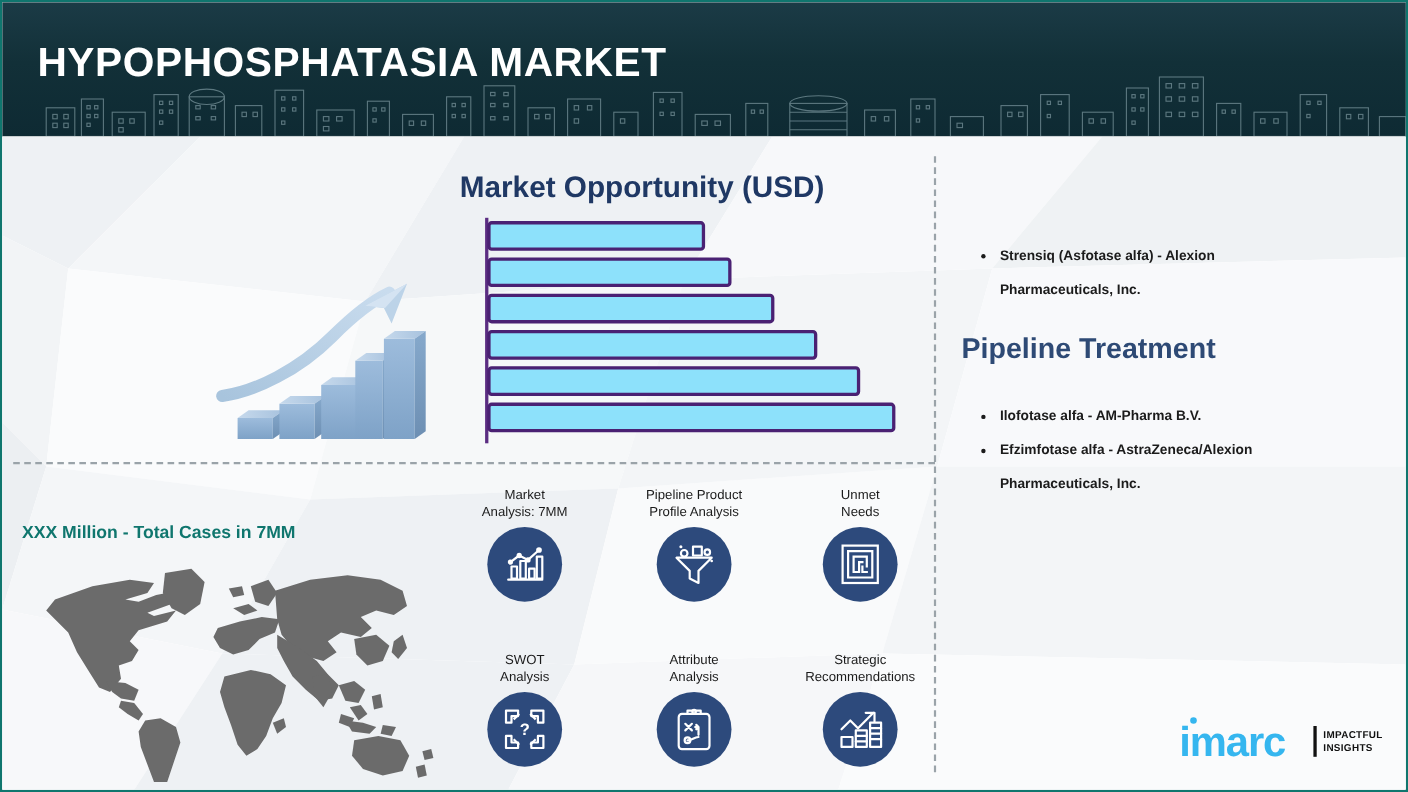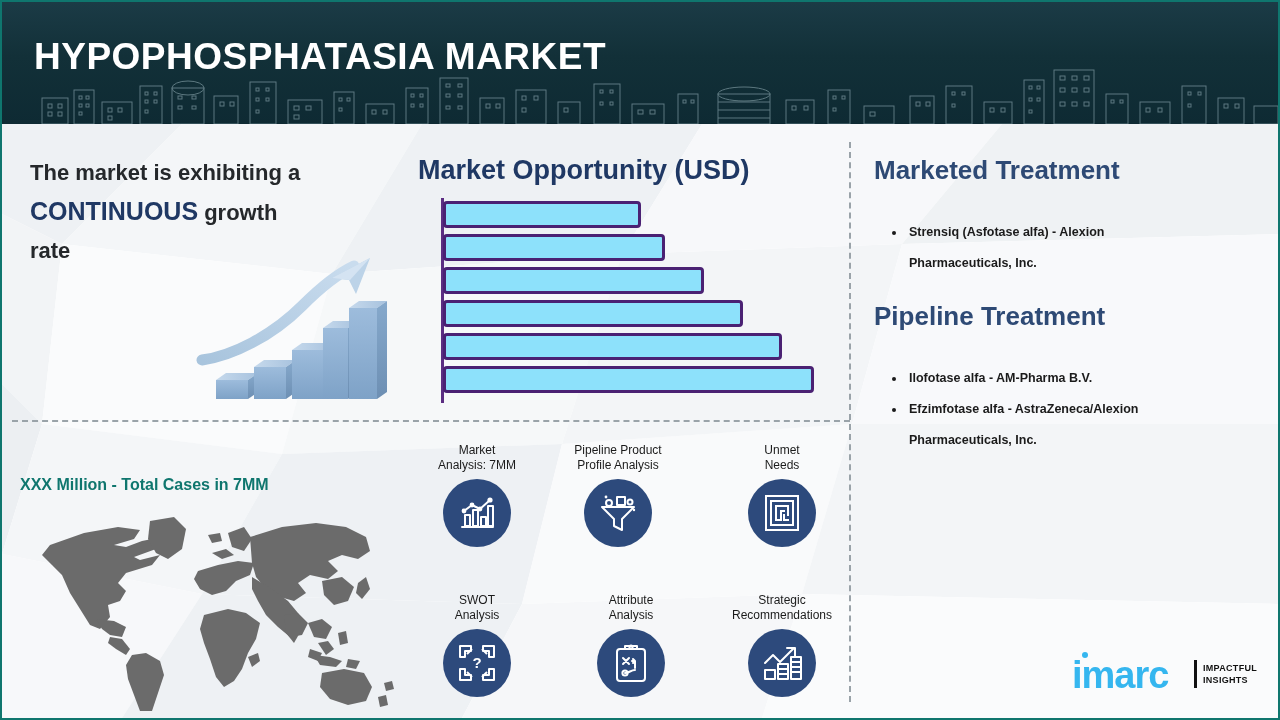--- a/index.html
+++ b/index.html
@@ -295,25 +295,20 @@
     <polygon points="700,0 1000,0 900,120 620,130" fill="#f7f8fa"></polygon>
     <polygon points="1000,0 1276,0 1276,110 900,120" fill="#eff2f4"></polygon>
     <polygon points="900,120 1276,110 1276,300 850,300" fill="#f8f9fb"></polygon>
     <polygon points="850,300 1276,300 1276,480 800,470" fill="#f3f5f7"></polygon>
     <polygon points="800,470 1276,480 1276,594 760,594" fill="#fafbfc"></polygon>
   </svg>
 
   <div id="v-divider"></div>
   <div id="h-divider"></div>
 
-  <div id="lead-text">
-    <span>The market is exhibiting a</span><br>
-    <span class="hl">CONTINUOUS</span><span> growth</span><br>
-    <span>rate</span>
-  </div>
 
   <svg id="growth-graphic" viewBox="0 0 215 160">
     <defs>
       <linearGradient id="bfront" x1="0" y1="0" x2="0" y2="1">
         <stop offset="0" stop-color="#9dbcdc"></stop>
           <stop offset="1" stop-color="#7ea2c7"></stop>
       </linearGradient>
       <linearGradient id="btop" x1="0" y1="0" x2="1" y2="0">
         <stop offset="0" stop-color="#c6d9ec"></stop>
           <stop offset="1" stop-color="#a7c2de"></stop>
@@ -357,21 +352,20 @@
   <div id="chart">
     <div class="axis" style="background: rgb(91, 45, 130);"></div>
     <div class="bar" style="top: 3px; width: 198px; background: rgb(141, 225, 251); border-color: rgb(74, 33, 115);"></div>
     <div class="bar" style="top: 36px; width: 222px; background: rgb(141, 225, 251); border-color: rgb(74, 33, 115);"></div>
     <div class="bar" style="top: 69px; width: 261px; background: rgb(141, 225, 251); border-color: rgb(74, 33, 115);"></div>
     <div class="bar" style="top: 102px; width: 300px; background: rgb(141, 225, 251); border-color: rgb(74, 33, 115);"></div>
     <div class="bar" style="top: 135px; width: 339px; background: rgb(141, 225, 251); border-color: rgb(74, 33, 115);"></div>
     <div class="bar" style="top: 168px; width: 371px; background: rgb(141, 225, 251); border-color: rgb(74, 33, 115);"></div>
   </div>
 
-  <div id="mt-title" class="col-title">Marketed Treatment</div>
   <div id="mt-list" class="bullet-list">
     <ul>
         <li>Strensiq (Asfotase alfa) - Alexion Pharmaceuticals, Inc.</li>
       </ul>
   </div>
 
   <div id="pt-title" class="col-title">Pipeline Treatment</div>
   <div id="pt-list" class="bullet-list">
     <ul>
       <li>Ilofotase alfa - AM-Pharma B.V.</li>
@@ -444,21 +438,21 @@
         <g fill="#ffffff">
             <circle cx="7" cy="18" r="2.4"></circle>
             <circle cx="15" cy="12" r="2.4"></circle>
             <circle cx="23" cy="16" r="2.4"></circle>
             <circle cx="33" cy="7" r="2.6"></circle>
           </g>
       </svg>
     </div>
   </div>
 
-  <div class="icon-cell" style="left:541px;top:441px;">
+  <div class="icon-cell" style="left:554px;top:441px;">
     <div class="icon-label">Pipeline Product</div>
     <div class="icon-label">Profile Analysis</div>
     <div class="icon-circle">
       <svg width="42" height="42" viewBox="0 0 42 42">
         <g fill="none" stroke="#ffffff" stroke-width="2" stroke-linejoin="round">
           <path d="M5 15 H37 L25 27 V38 L17 34 V27 Z"></path>
           <rect x="20" y="5" width="8" height="8"></rect>
           <circle cx="12" cy="11" r="3"></circle>
           <circle cx="33" cy="10" r="2.5"></circle>
         </g>

